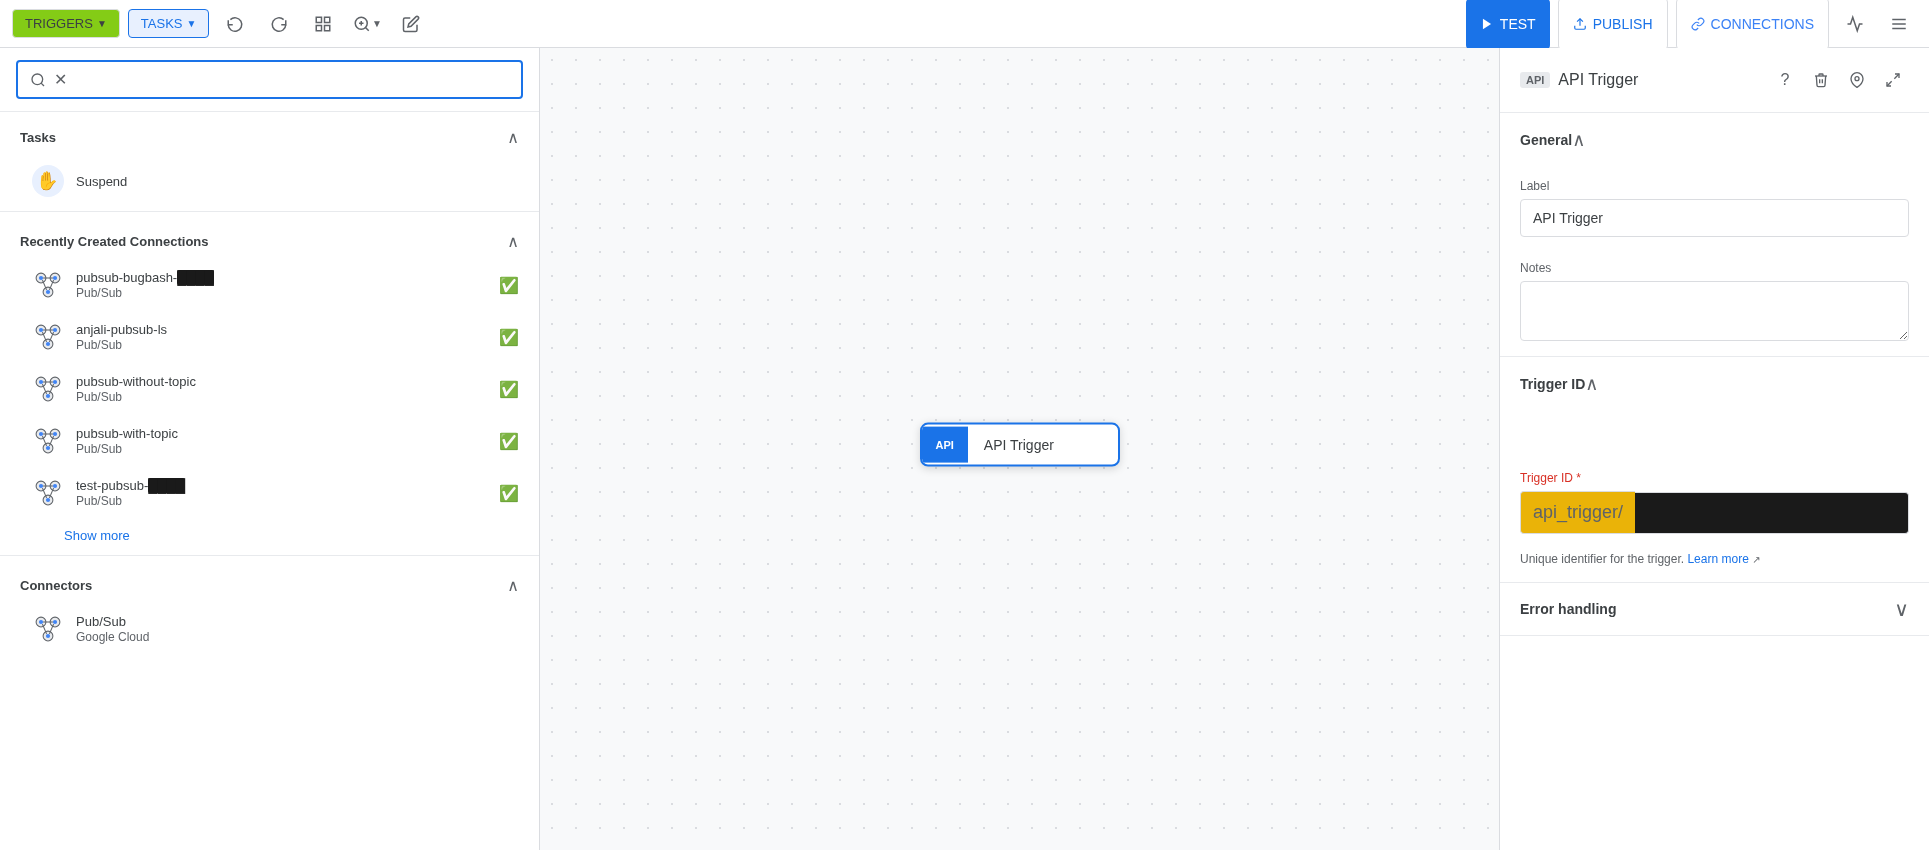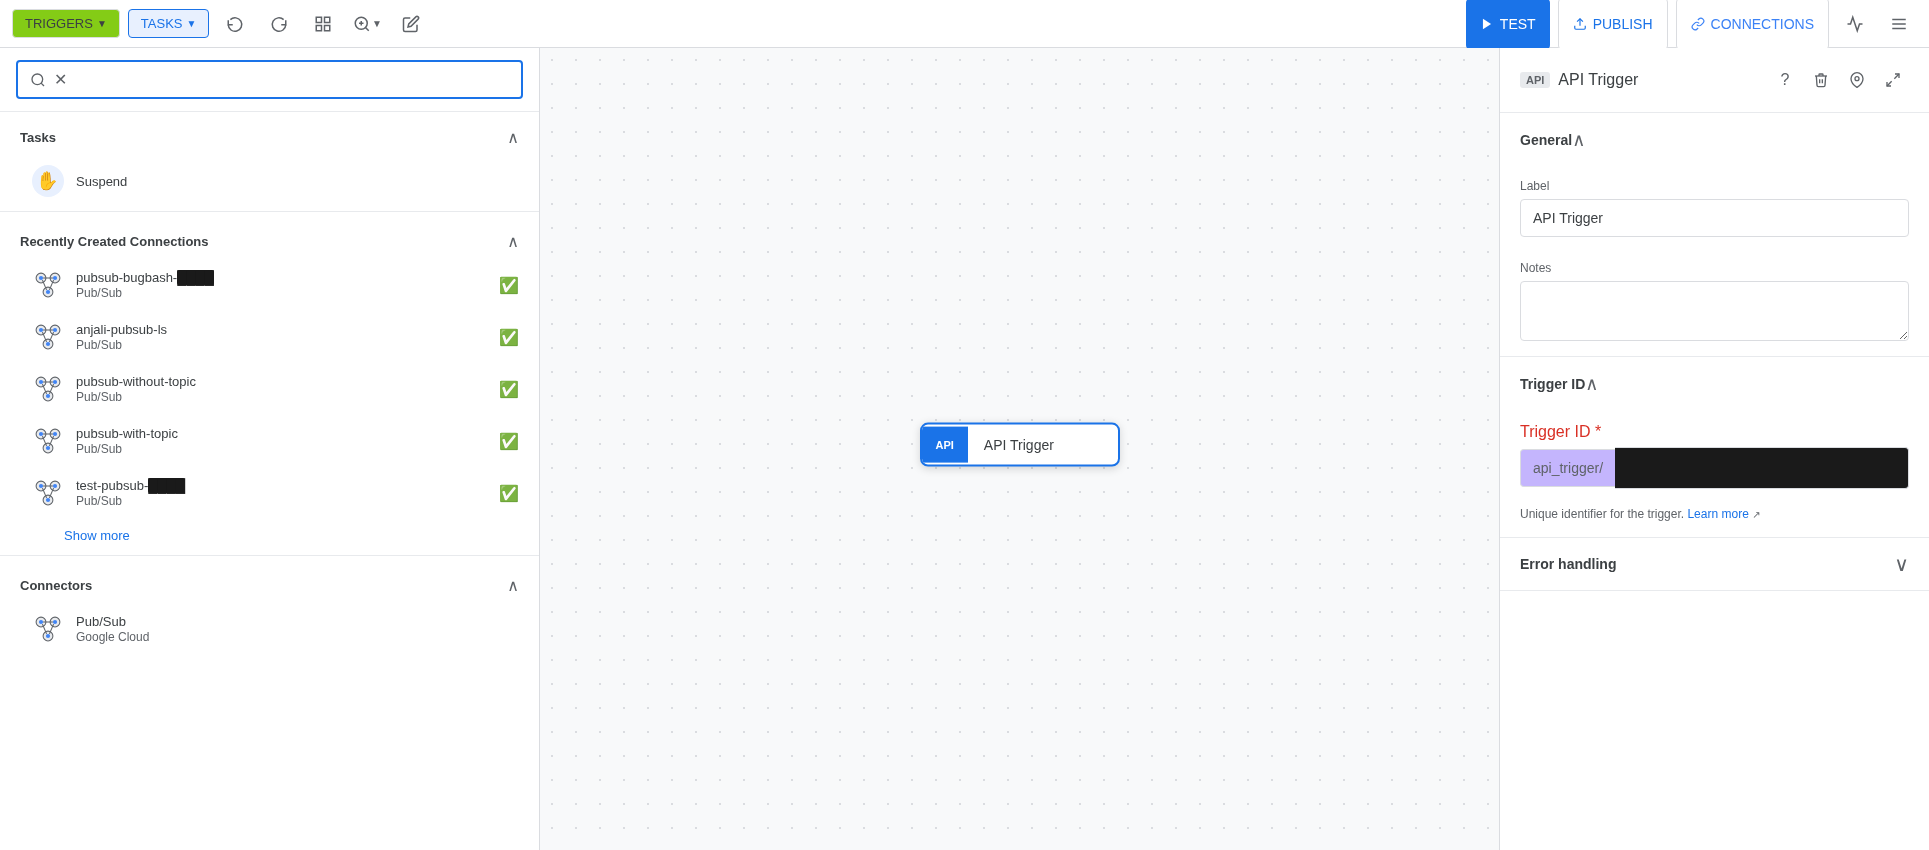--- a/index.html
+++ b/index.html
@@ -173,26 +173,26 @@
       padding: 10px 12px; font-size: 14px; color: #3c4043; outline: none;
     }
     .rp-textarea {
       width: 100%; border: 1px solid #dadce0; border-radius: 4px;
       padding: 10px 12px; font-size: 14px; color: #3c4043; outline: none;
       resize: vertical; min-height: 60px;
     }
 
     
     .trigger-id-field { padding: 12px 20px; }
-    .trigger-id-label { font-size: 16px; color: #5f6368; margin-bottom: 6px; }
+    .trigger-id-label { font-size: 12px; color: #5f6368; margin-bottom: 6px; margin-top: 48px; }
     .trigger-id-label span { color: #d93025; }
     .trigger-id-input-row { display: flex; align-items: center; }
     .trigger-id-prefix {
-      background: #c4b5fd; border: 1px solid #dadce0; border-right: none;
-      border-radius: 4px 0 0 4px; padding: 10px 12px; font-size: 14px; color: #5f6368; white-space: nowrap;
+      background: #eab308; border: 1px solid #dadce0; border-right: none;
+      border-radius: 4px 0 0 4px; padding: 10px 12px; font-size: 18px; color: #5f6368; white-space: nowrap;
     }
     .trigger-id-value {
       flex: 1; border: 1px solid #dadce0; border-left: none;
       border-radius: 0 4px 4px 0; padding: 10px 12px; font-size: 14px;
       background: #1a1a1a; color: #1a1a1a; height: 42px;
     }
     .trigger-id-help { font-size: 12px; color: #5f6368; margin-top: 6px; padding: 0 20px; }
     .learn-more { color: #1a73e8; cursor: pointer; text-decoration: none; }
 
     .error-handling-header {

